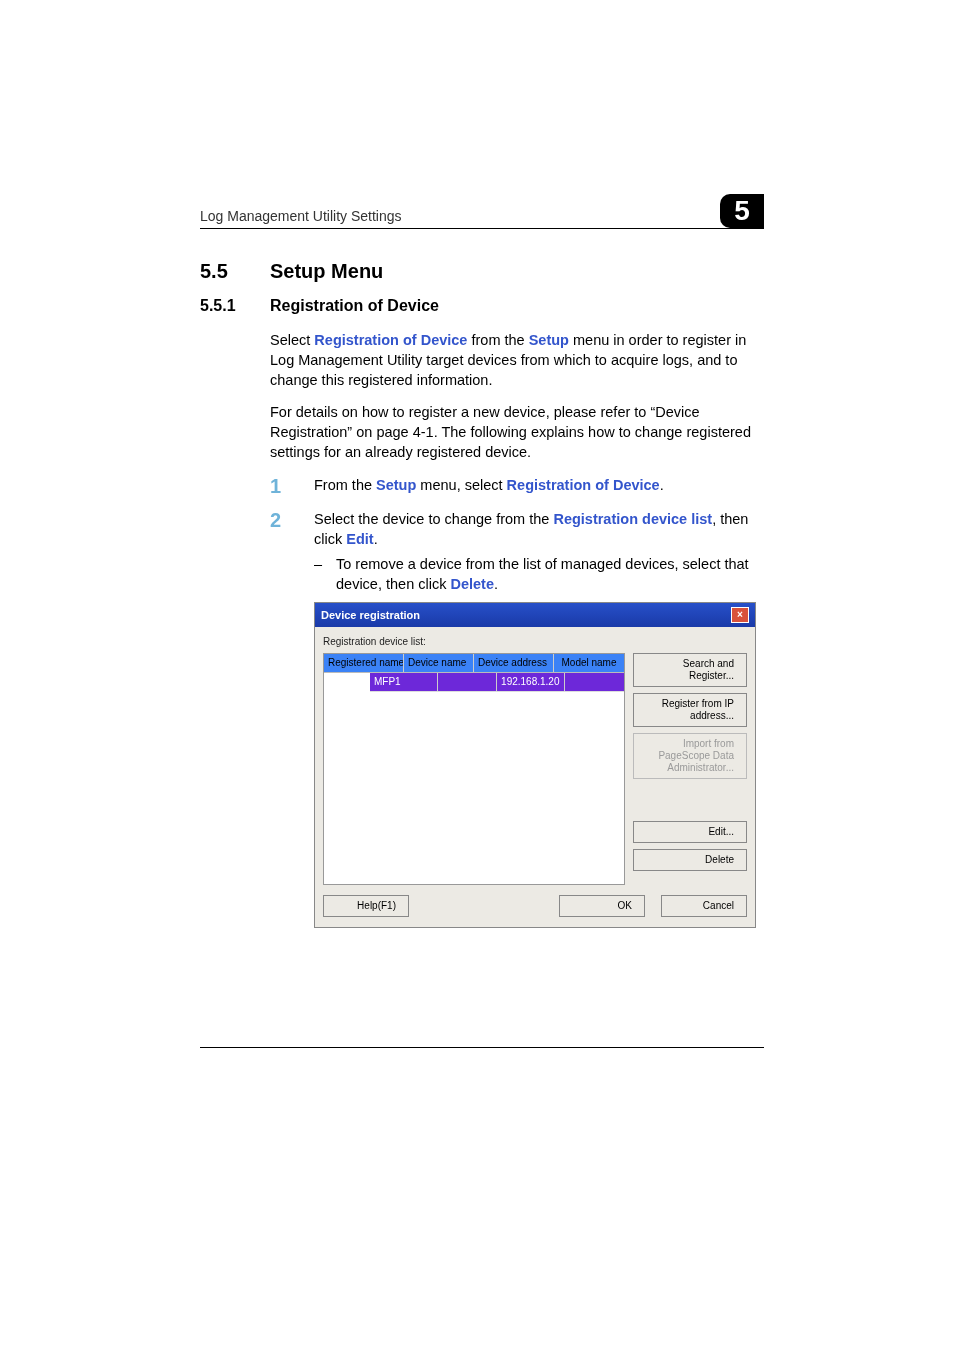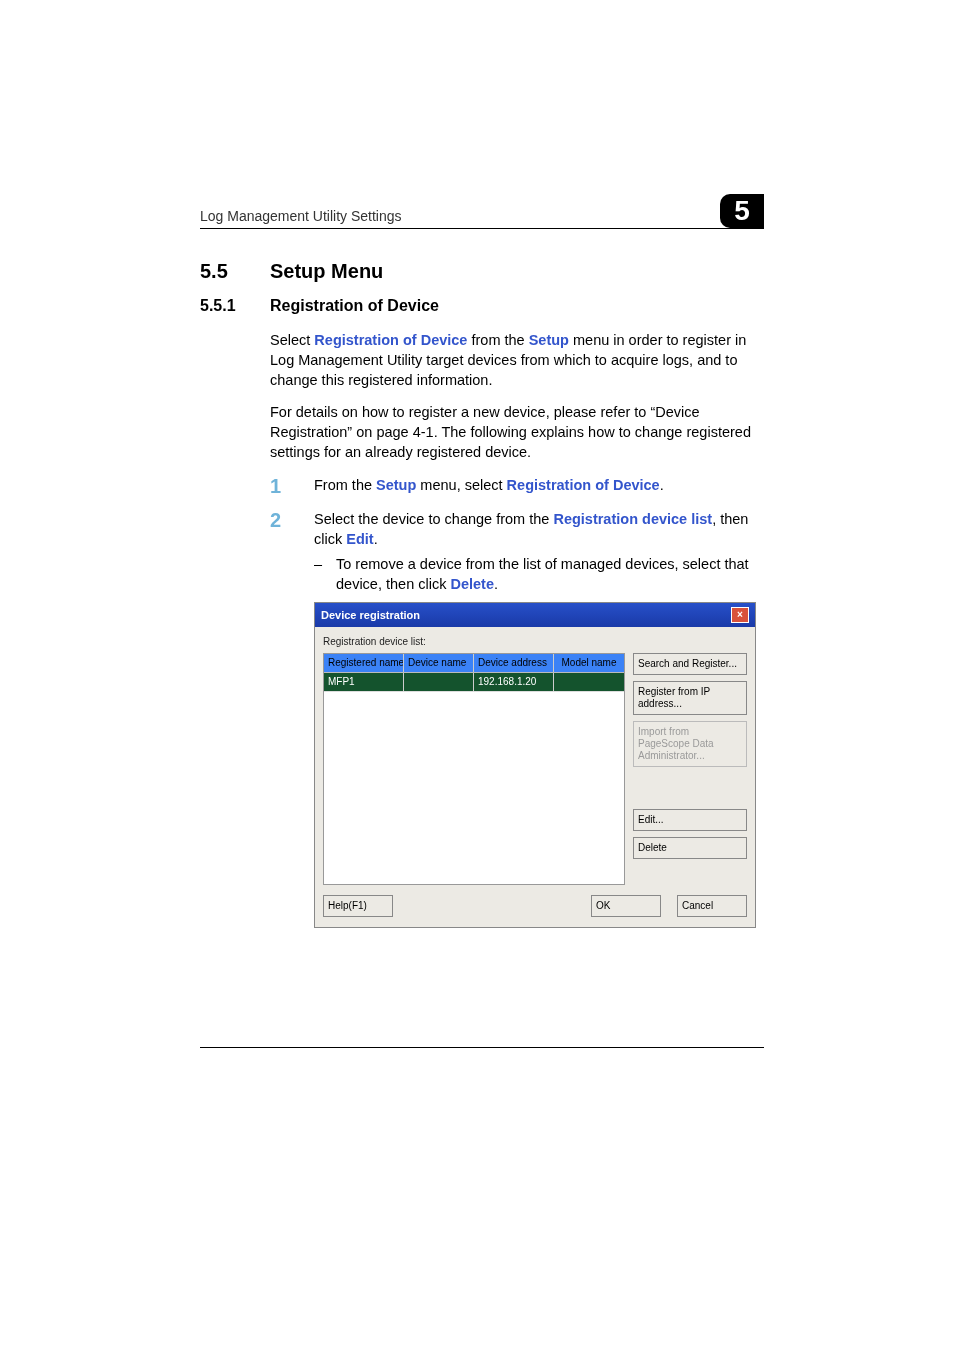--- a/index.html
+++ b/index.html
@@ -179,34 +179,35 @@
     border-right: 1px solid #ccc;
     box-sizing: border-box;
     overflow: hidden;
     white-space: nowrap;
   }
   .c1 { width: 80px; }
   .c2 { width: 70px; }
   .c3 { width: 80px; }
   .c4 { width: 70px; border-right: none; text-align: center; }
   .dlg-row.selected {
-    background: #14532d;
+    background: #6d28d9;
     color: #fff;
+    margin-left: 46px;
   }
   .dlg-buttons {
     width: 120px;
     display: flex;
     flex-direction: column;
     gap: 6px;
   }
   .btn {
     background: #eceae4;
     border: 1px solid #888;
-    padding: 4px 4px;
-    text-align: left;
+    padding: 4px 12px;
+    text-align: right;
     font-size: 10px;
     line-height: 1.2;
   }
   .btn.disabled {
     color: #9a9a9a;
     border-color: #bbb;
   }
   .dlg-footer {
     display: flex;
     justify-content: space-between;

